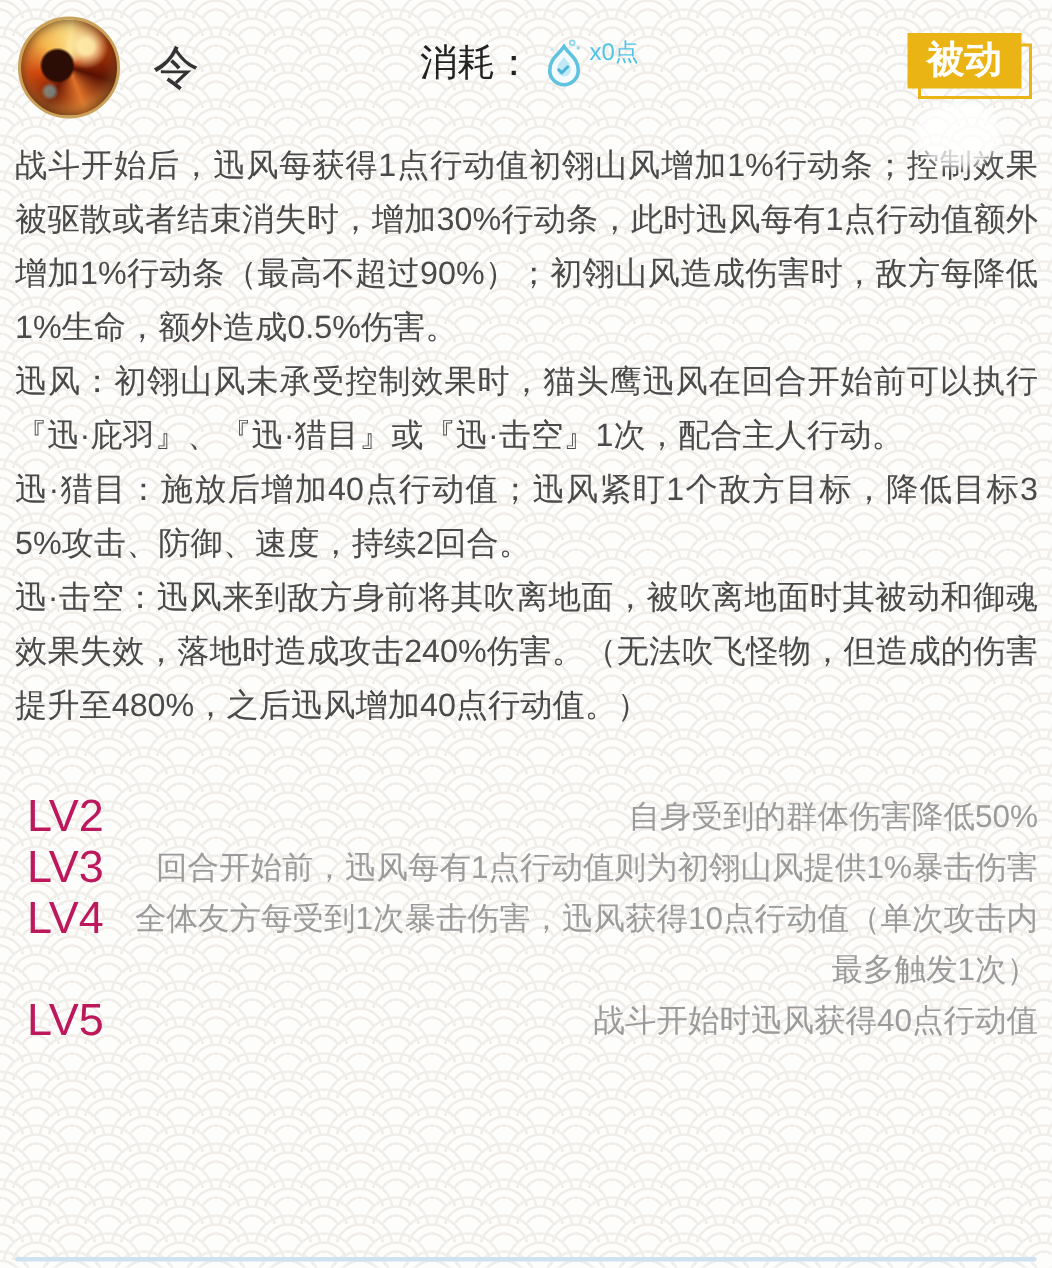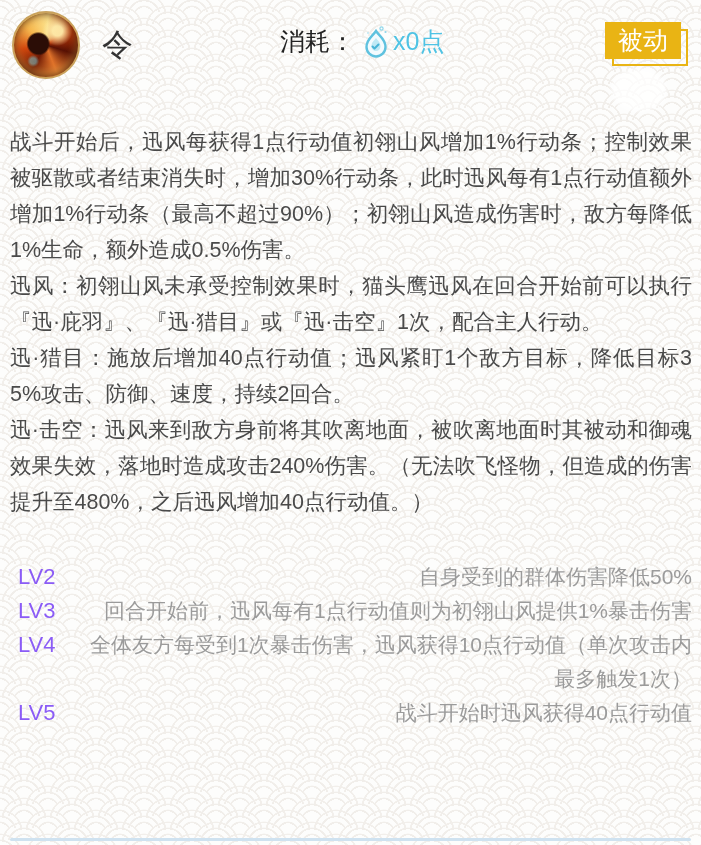--- a/index.html
+++ b/index.html
@@ -27,48 +27,47 @@
     box-shadow: inset 0 0 9px rgba(50,12,0,.85), inset 0 -5px 9px rgba(255,200,90,.5);
   }
   .skill-name{
     font-size:31px;color:#333;margin-left:22px;letter-spacing:1px;
   }
   .cost{
     display:flex;align-items:flex-start;margin-left:146px;
   }
   .cost-label{font-size:25px;color:#222;}
   .cost-icon{margin:0 2px 0 6px;}
-  .cost-value{font-size:25px;color:#4fc3e4;}
+  .cost-value{font-size:16px;color:#4fc3e4;}
   .badge-wrap{position:absolute;right:20px;top:22px;}
   .badge{
     position:relative;z-index:1;background:#e9b414;color:#fff;
-    font-size:25px;font-weight:normal;padding:3px 13px;line-height:31px;
+    font-size:25px;font-weight:bold;padding:3px 13px;line-height:31px;
   }
   .badge-outline{
     position:absolute;left:7px;top:7px;width:100%;height:100%;
     border:2px solid #e9b414;box-sizing:border-box;z-index:0;
   }
   .watermark{
     position:absolute;right:34px;top:68px;width:56px;height:44px;border-radius:50%;
     background:rgba(255,255,255,.75);filter:blur(2px);z-index:0;
   }
   .desc{
     padding:2px 9px 0 10px;
-    margin-top:32px;
   }
   .desc p{
     margin:0;font-size:21.5px;line-height:36px;color:#4a4a4a;
     text-align:justify;word-break:break-all;
   }
   .levels{
     margin-top:40px;padding:0 9px 0 18px;
   }
   .level-row{display:flex;align-items:flex-start;}
   .level-label{
-    flex:0 0 58px;font-size:22px;line-height:34px;color:#8b5cf6;
+    flex:0 0 58px;font-size:30px;line-height:34px;color:#be185d;
   }
   .level-text{
     flex:1;font-size:21px;line-height:34px;color:#9b9b9b;
     text-align:right;word-break:break-all;
   }
   .bottom-divider{
     position:absolute;left:10px;right:10px;bottom:4px;height:3px;
     background:#cfe2f0;border-radius:2px;
   }
 </style>

